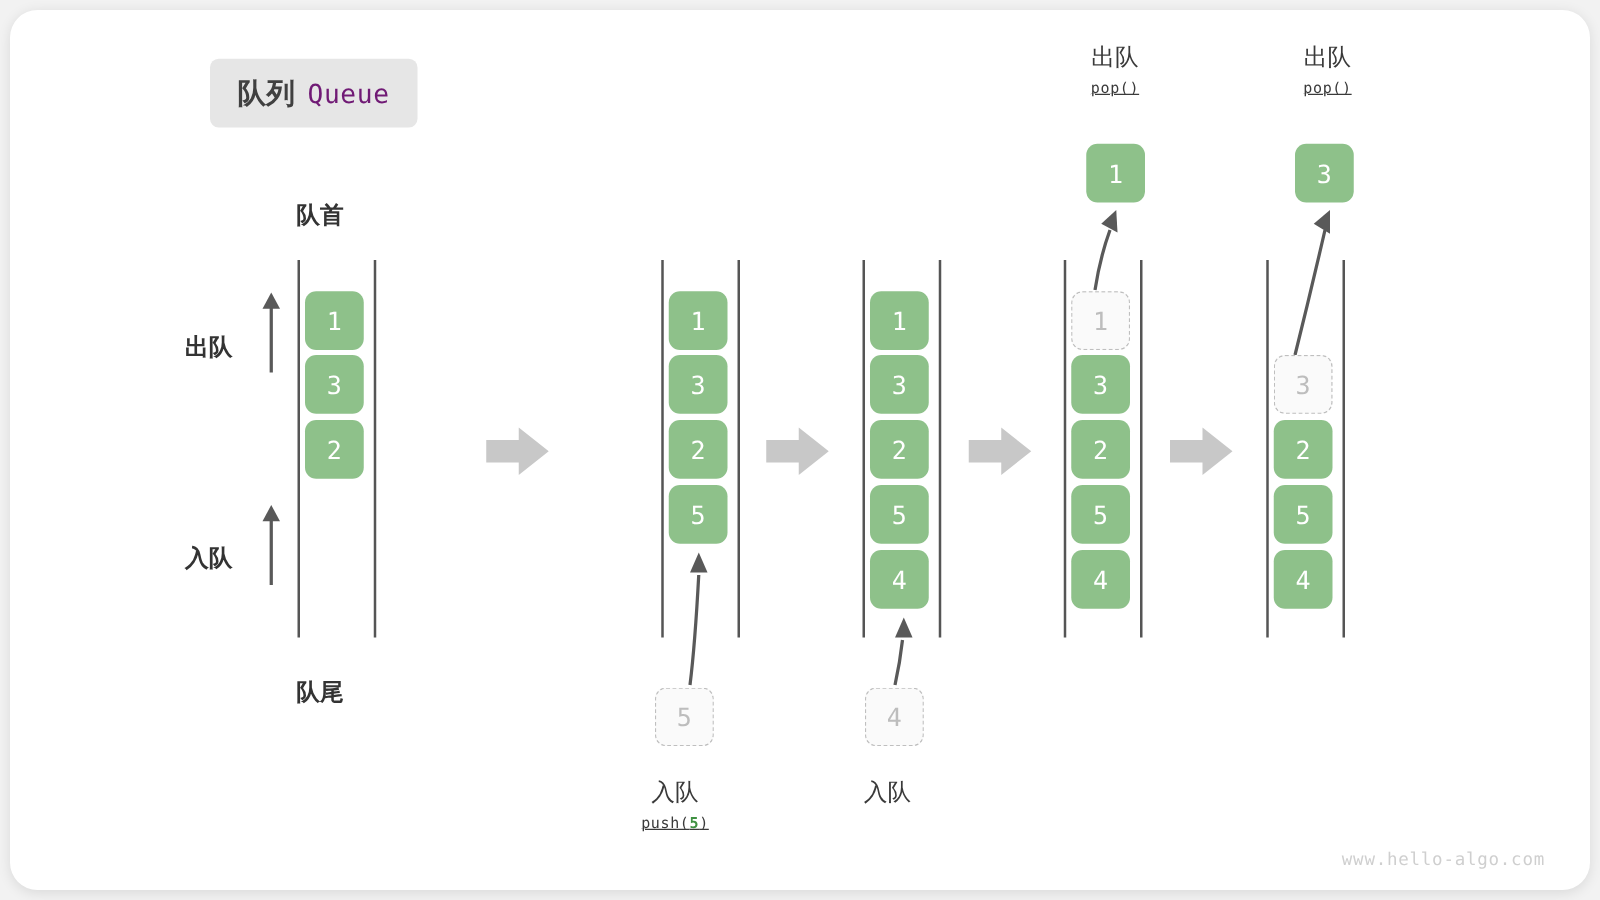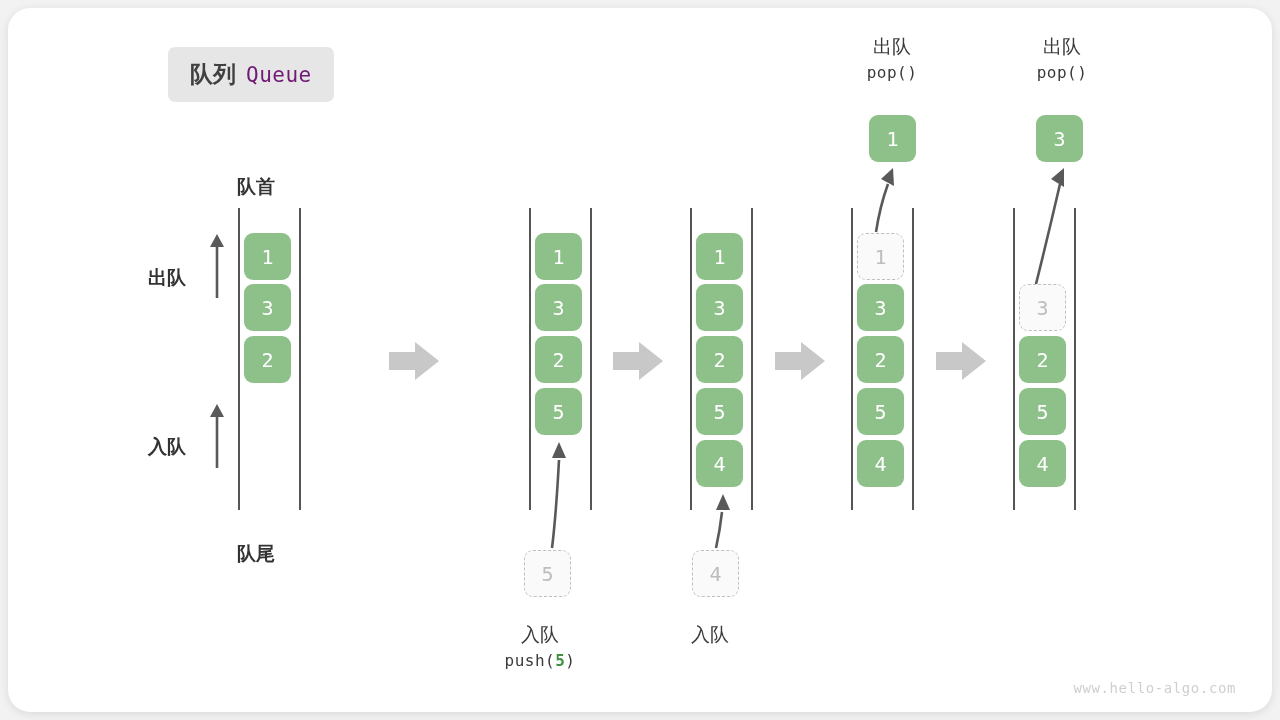--- a/index.html
+++ b/index.html
@@ -52,21 +52,21 @@
     text-align:center;white-space:nowrap;line-height:1.55;
   }
   .op-cn{
     display:block;
     font-family:"Liberation Sans","DejaVu Sans",sans-serif;
     font-size:19px;font-weight:normal;color:#3a3a3a;
   }
   .op-code{
     display:block;
     font-family:"DejaVu Sans Mono","Liberation Mono",monospace;
-    font-size:16px;color:#3a3a3a;letter-spacing:0.5px;
+    font-size:12px;color:#3a3a3a;letter-spacing:0.5px;text-decoration:underline;
   }
   .op-code .arg{color:#3f9142;font-weight:bold;}
 
   
   .rail{
     width:1.6px;
     background:#555555;
   }
 
   
@@ -99,21 +99,21 @@
 <body>
 
 <div id="stage">
   <div class="card"></div>
 
   <div class="abs title-badge">
     <span class="title-cn">队列</span>
     <span class="title-en">Queue</span>
   </div>
 
-  <div class="abs cn-label" style="left:237px;top:174px;">队首</div>
+  <div class="abs cn-label" style="left:237px;top:159px;">队首</div>
   <div class="abs cn-label" style="left:237px;top:541px;">队尾</div>
 
   <div class="abs cn-label" style="left:148px;top:265px;">出队</div>
   <div class="abs cn-label" style="left:148px;top:434px;">入队</div>
 
   <svg class="abs" style="left:206px;top:232px;" width="24" height="68">
     <line x1="11" y1="66" x2="11" y2="12" stroke="#595959" stroke-width="2.6"></line>
     <path d="M11 2 L18 15 L4 15 Z" fill="#595959"></path>
   </svg>
   <svg class="abs" style="left:206px;top:402px;" width="24" height="68">

